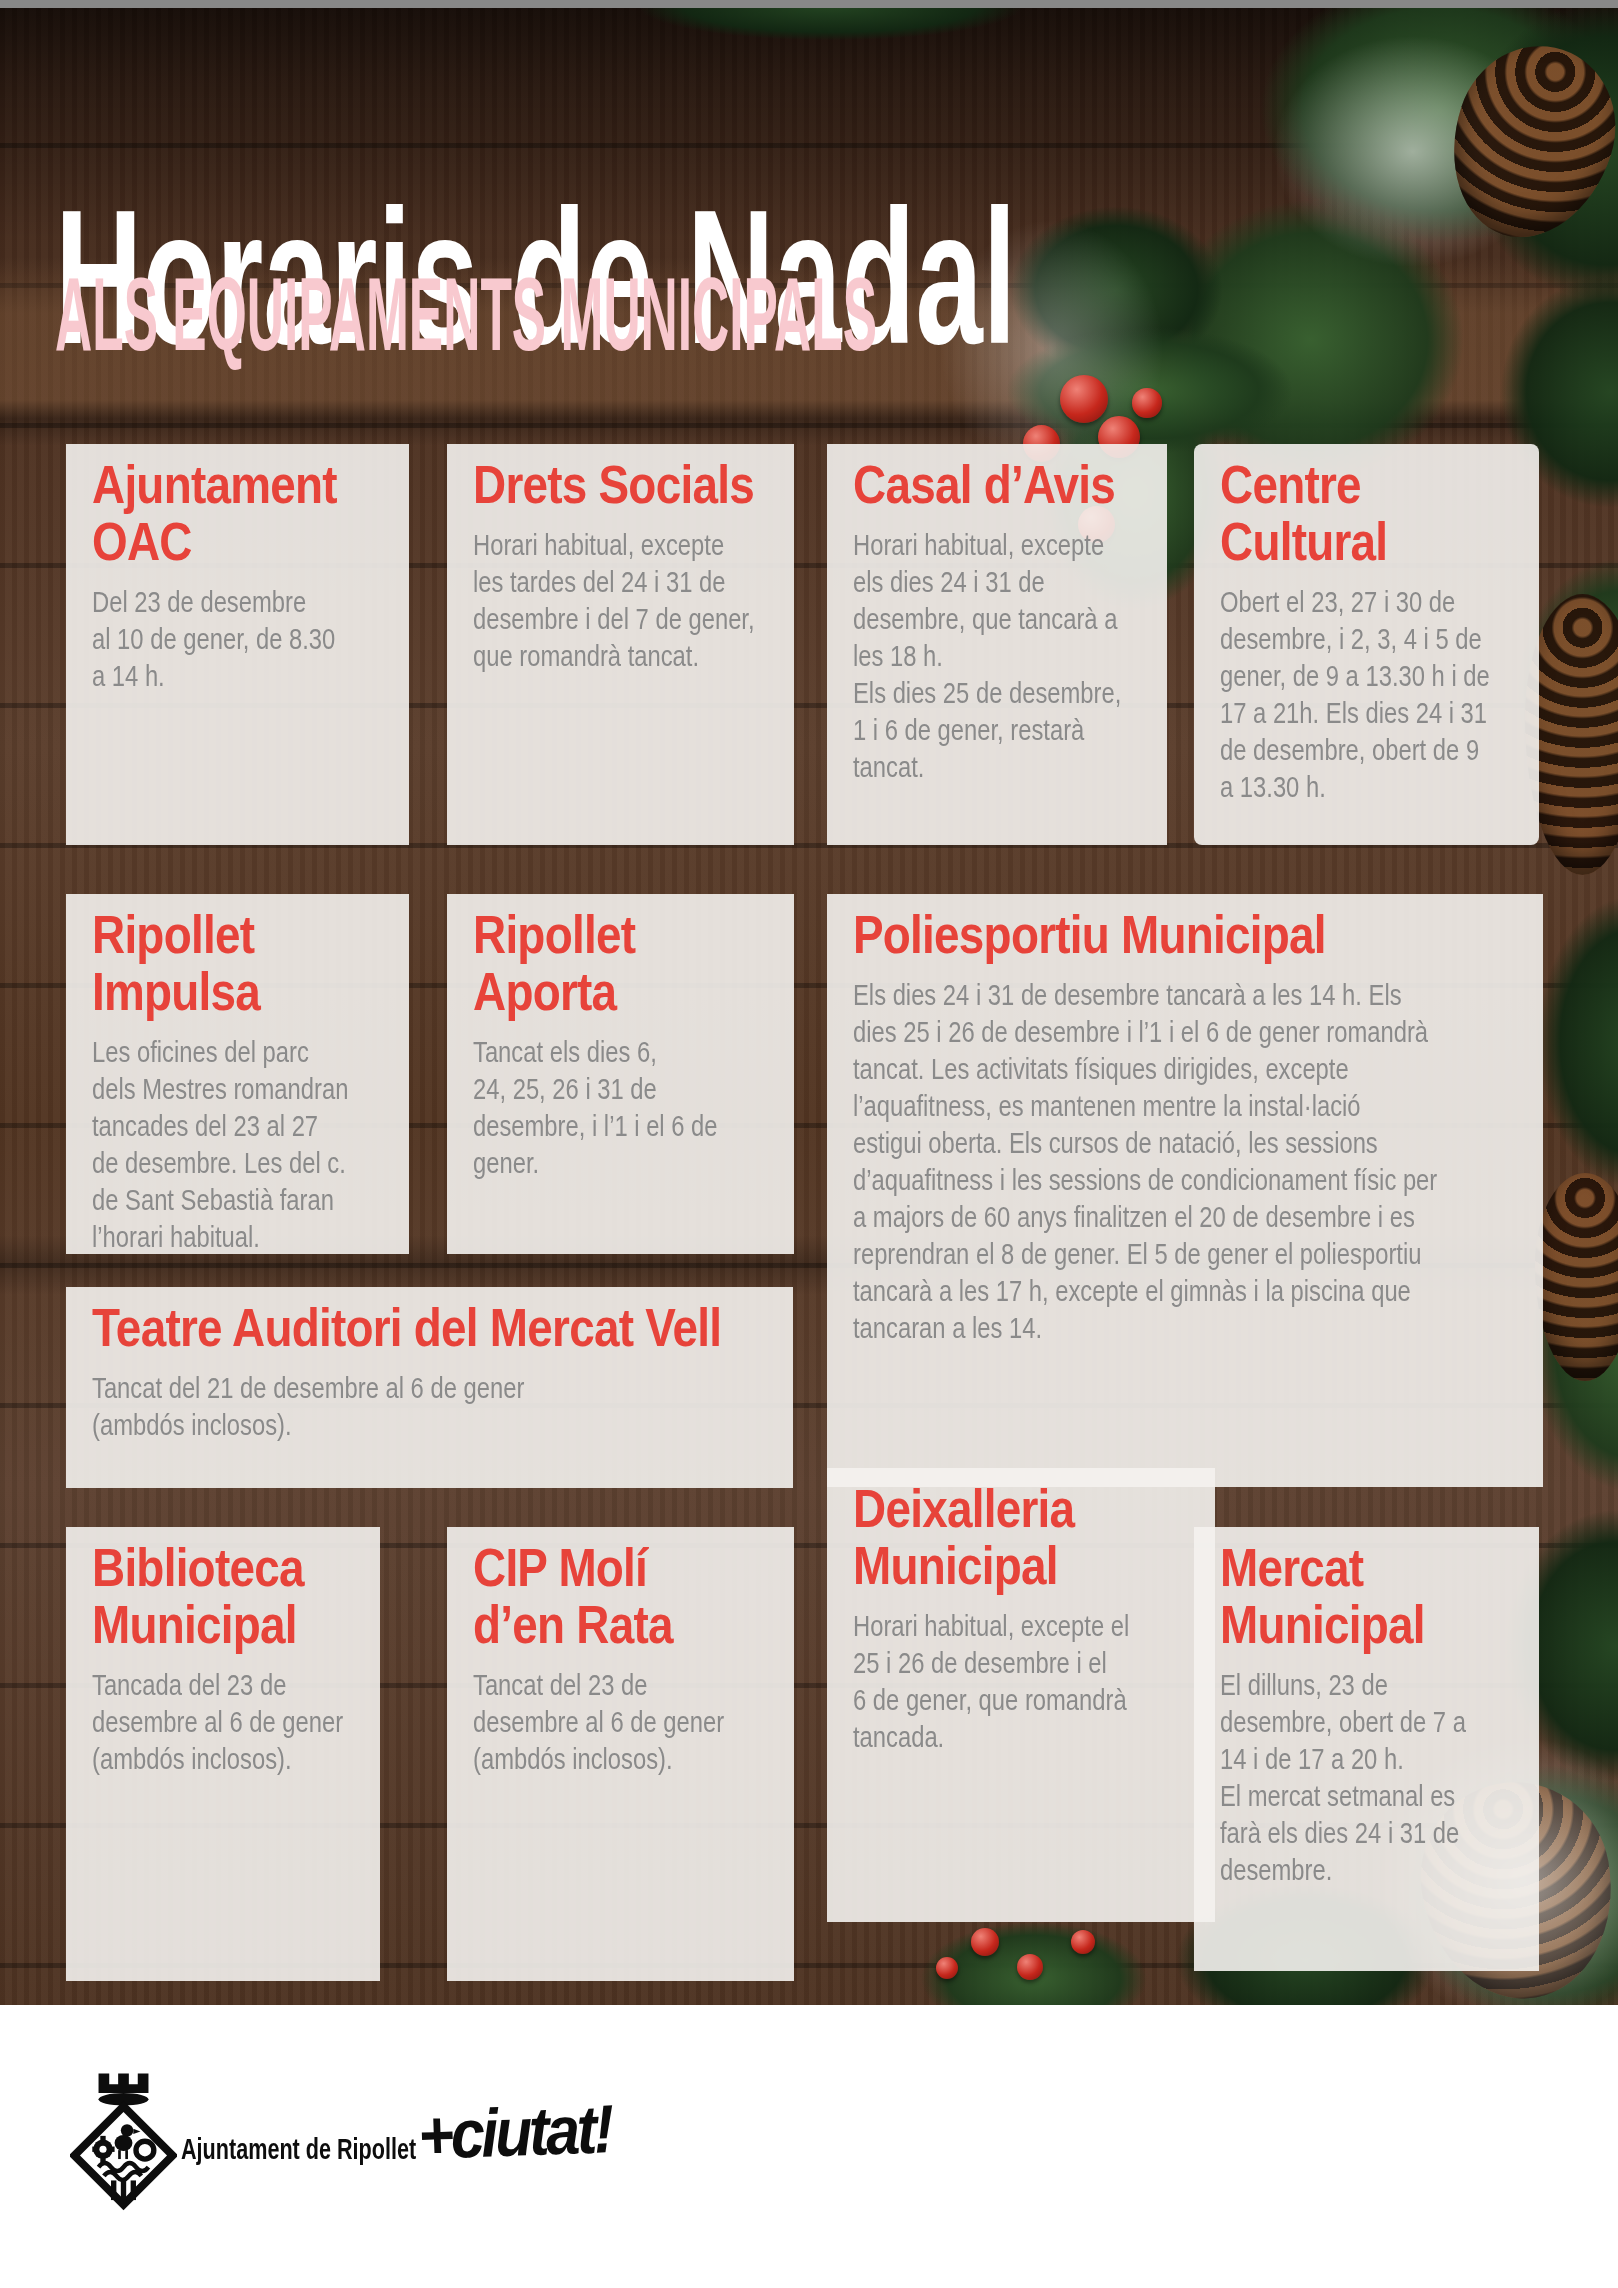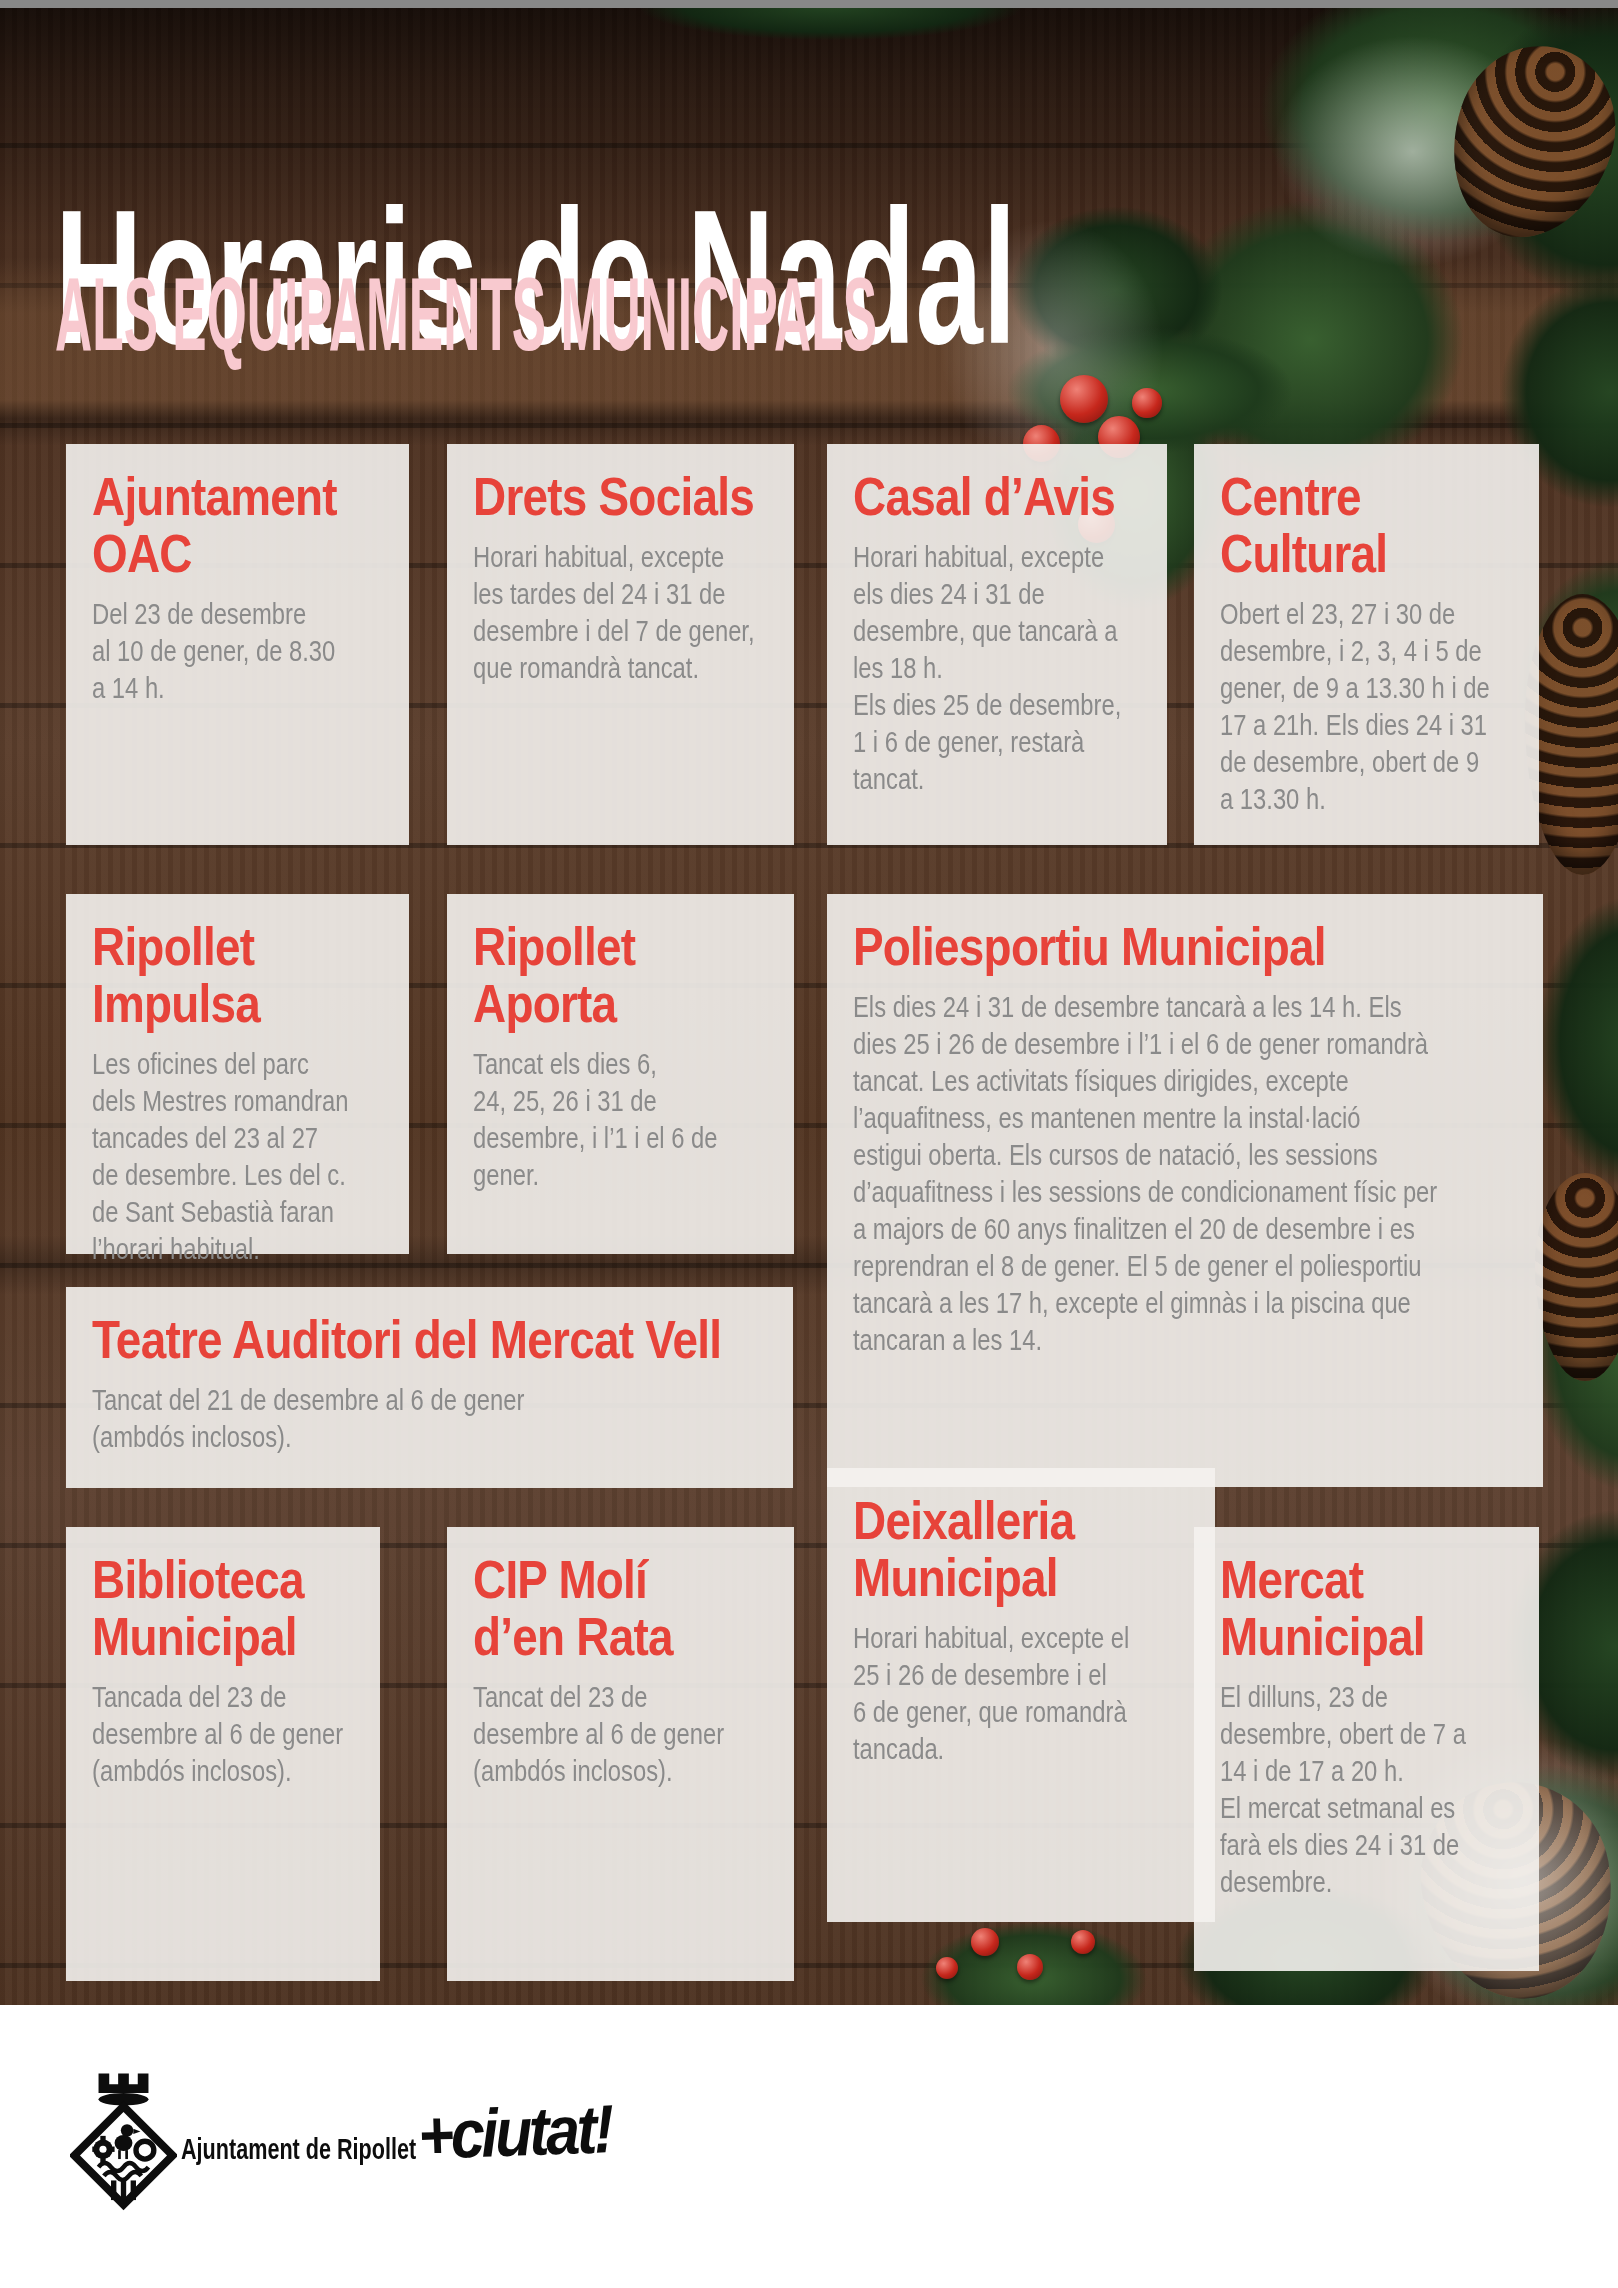--- a/index.html
+++ b/index.html
@@ -73,38 +73,38 @@
   }
   .subtitle{
     position:absolute;left:55px;top:255px;z-index:2;color:#f8c9cf;
     font-size:103px;line-height:103px;font-weight:bold;white-space:nowrap;
     transform:scaleX(.50);transform-origin:0 0;
   }
   
   .card{
     position:absolute;z-index:2;box-sizing:border-box;
     background:rgba(244,242,238,.90);
-    padding:24px 22px 0 26px;
+    padding:12px 22px 0 26px;
   }
   .card h2{
     margin:0;color:#e7433a;font-weight:bold;
     font-size:54px;line-height:57px;letter-spacing:-0.9px;
     white-space:pre-line;width:160%;
     transform:scaleX(.85);transform-origin:0 0;
   }
   .card .body{
     margin-top:14px;color:#8a8a8a;
     font-size:29px;line-height:37px;
     white-space:pre-line;width:122%;
     transform:scaleX(.82);transform-origin:0 0;
   }
   .c0{left:66px;top:436px;width:343px;height:401px;}
   .c1{left:447px;top:436px;width:347px;height:401px;}
   .c2{left:827px;top:436px;width:340px;height:401px;}
-  .c3{left:1194px;top:436px;width:345px;height:401px;}
+  .c3{left:1194px;top:436px;width:345px;height:401px;border-radius:8px;}
   .c4{left:66px;top:886px;width:343px;height:360px;}
   .c5{left:447px;top:886px;width:347px;height:360px;}
   .c6{left:827px;top:886px;width:716px;height:593px;}
   .c7{left:66px;top:1279px;width:727px;height:201px;}
   .c8{left:66px;top:1519px;width:314px;height:454px;}
   .c9{left:447px;top:1519px;width:347px;height:454px;}
   .c10{left:827px;top:1460px;width:388px;height:454px;}
   .c11{left:1194px;top:1519px;width:345px;height:444px;}
   
   .footer{position:absolute;left:0;top:1997px;width:1619px;height:292px;background:#ffffff;z-index:3;}

